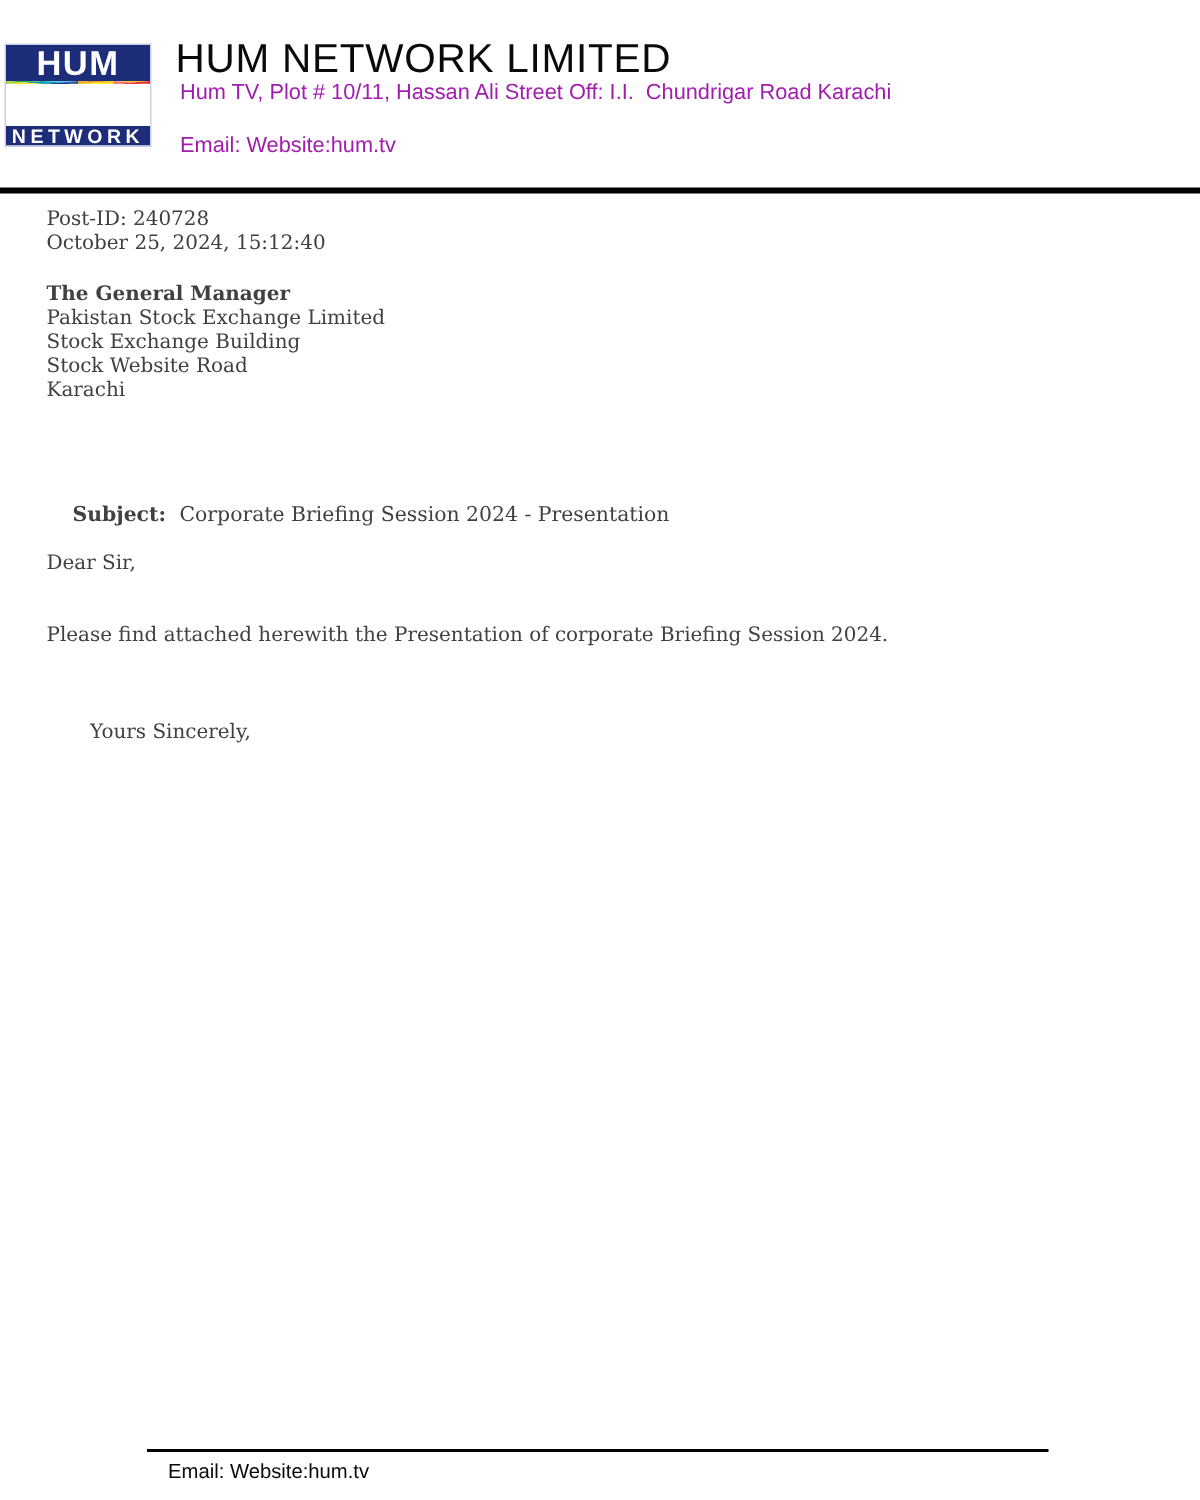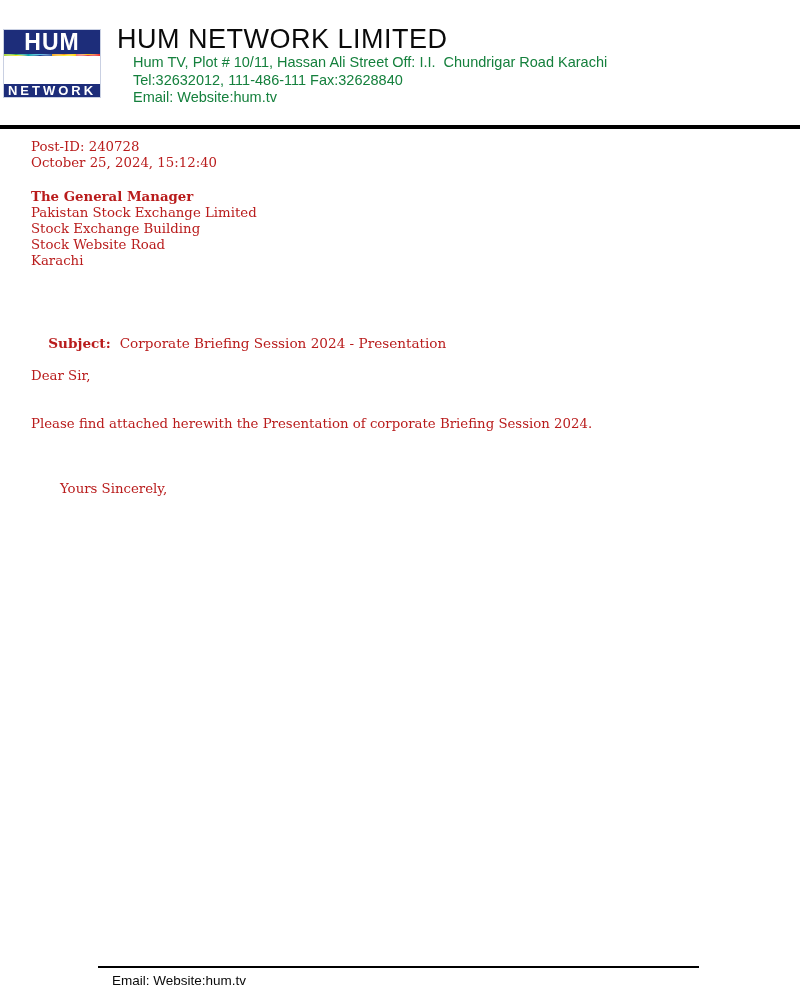--- a/index.html
+++ b/index.html
@@ -57,36 +57,36 @@
   .company-name {
     position: absolute;
     left: 117px;
     top: 24px;
     font-size: 27px;
     font-weight: 400;
     letter-spacing: 0.5px;
     color: #0a0a0a;
     white-space: pre;
   }
-  .header-line { position: absolute; left: 133px; font-size: 14.5px; color: #15803d; white-space: pre; }
+  .header-line { position: absolute; left: 120px; font-size: 14.5px; color: #a21caf; white-space: pre; }
   .addr1 { top: 54px; }
   .addr2 { top: 72px; }
   .addr3 { top: 89px; }
 
   .header-divider {
     position: absolute;
     left: 0;
     top: 125px;
     width: 800px;
     height: 4px;
     background: #000000;
   }
 
   
-  .serif { font-family: "DejaVu Serif", serif; font-size: 13.3px; color: #b91c1c; white-space: pre; }
+  .serif { font-family: "DejaVu Serif", serif; font-size: 13.3px; color: #404040; white-space: pre; }
   .pos { position: absolute; left: 31px; }
   .post-id   { top: 139px; }
   .datetime  { top: 155px; }
   .recipient-title { top: 189px; font-weight: 700; }
   .recip-1   { top: 205px; }
   .recip-2   { top: 221px; }
   .recip-3   { top: 237px; }
   .recip-4   { top: 253px; }
   .subject-line { top: 319px; font-size: 13.6px; }
   .subject-line .label { font-weight: 700; text-align: center; }
@@ -136,21 +136,20 @@
         <polygon points="72,0 96,0 84,11" fill="#fdc70f"></polygon>
         <polygon points="96,0 96,22 84,11" fill="#ee2b24"></polygon>
         <polygon points="72,22 96,22 84,11" fill="#e23b44"></polygon>
         <polygon points="72,0 72,22 84,11" fill="#f1766d"></polygon>
       </svg>
     <div class="logo-network-band" style="background: rgb(29, 45, 122);">NETWORK</div>
   </div>
 
   <div class="company-name">HUM NETWORK LIMITED</div>
   <div class="header-line addr1">Hum TV, Plot # 10/11, Hassan Ali Street Off: I.I.  Chundrigar Road Karachi</div>
-  <div class="header-line addr2">Tel:32632012, 111-486-111 Fax:32628840</div>
   <div class="header-line addr3">Email: Website:hum.tv</div>
 
   <div class="header-divider"></div>
 
   <div class="serif pos post-id">Post-ID: 240728</div>
   <div class="serif pos datetime">October 25, 2024, 15:12:40</div>
 
   <div class="serif pos recipient-title">The General Manager</div>
   <div class="serif pos recip-1">Pakistan Stock Exchange Limited</div>
   <div class="serif pos recip-2">Stock Exchange Building</div>

